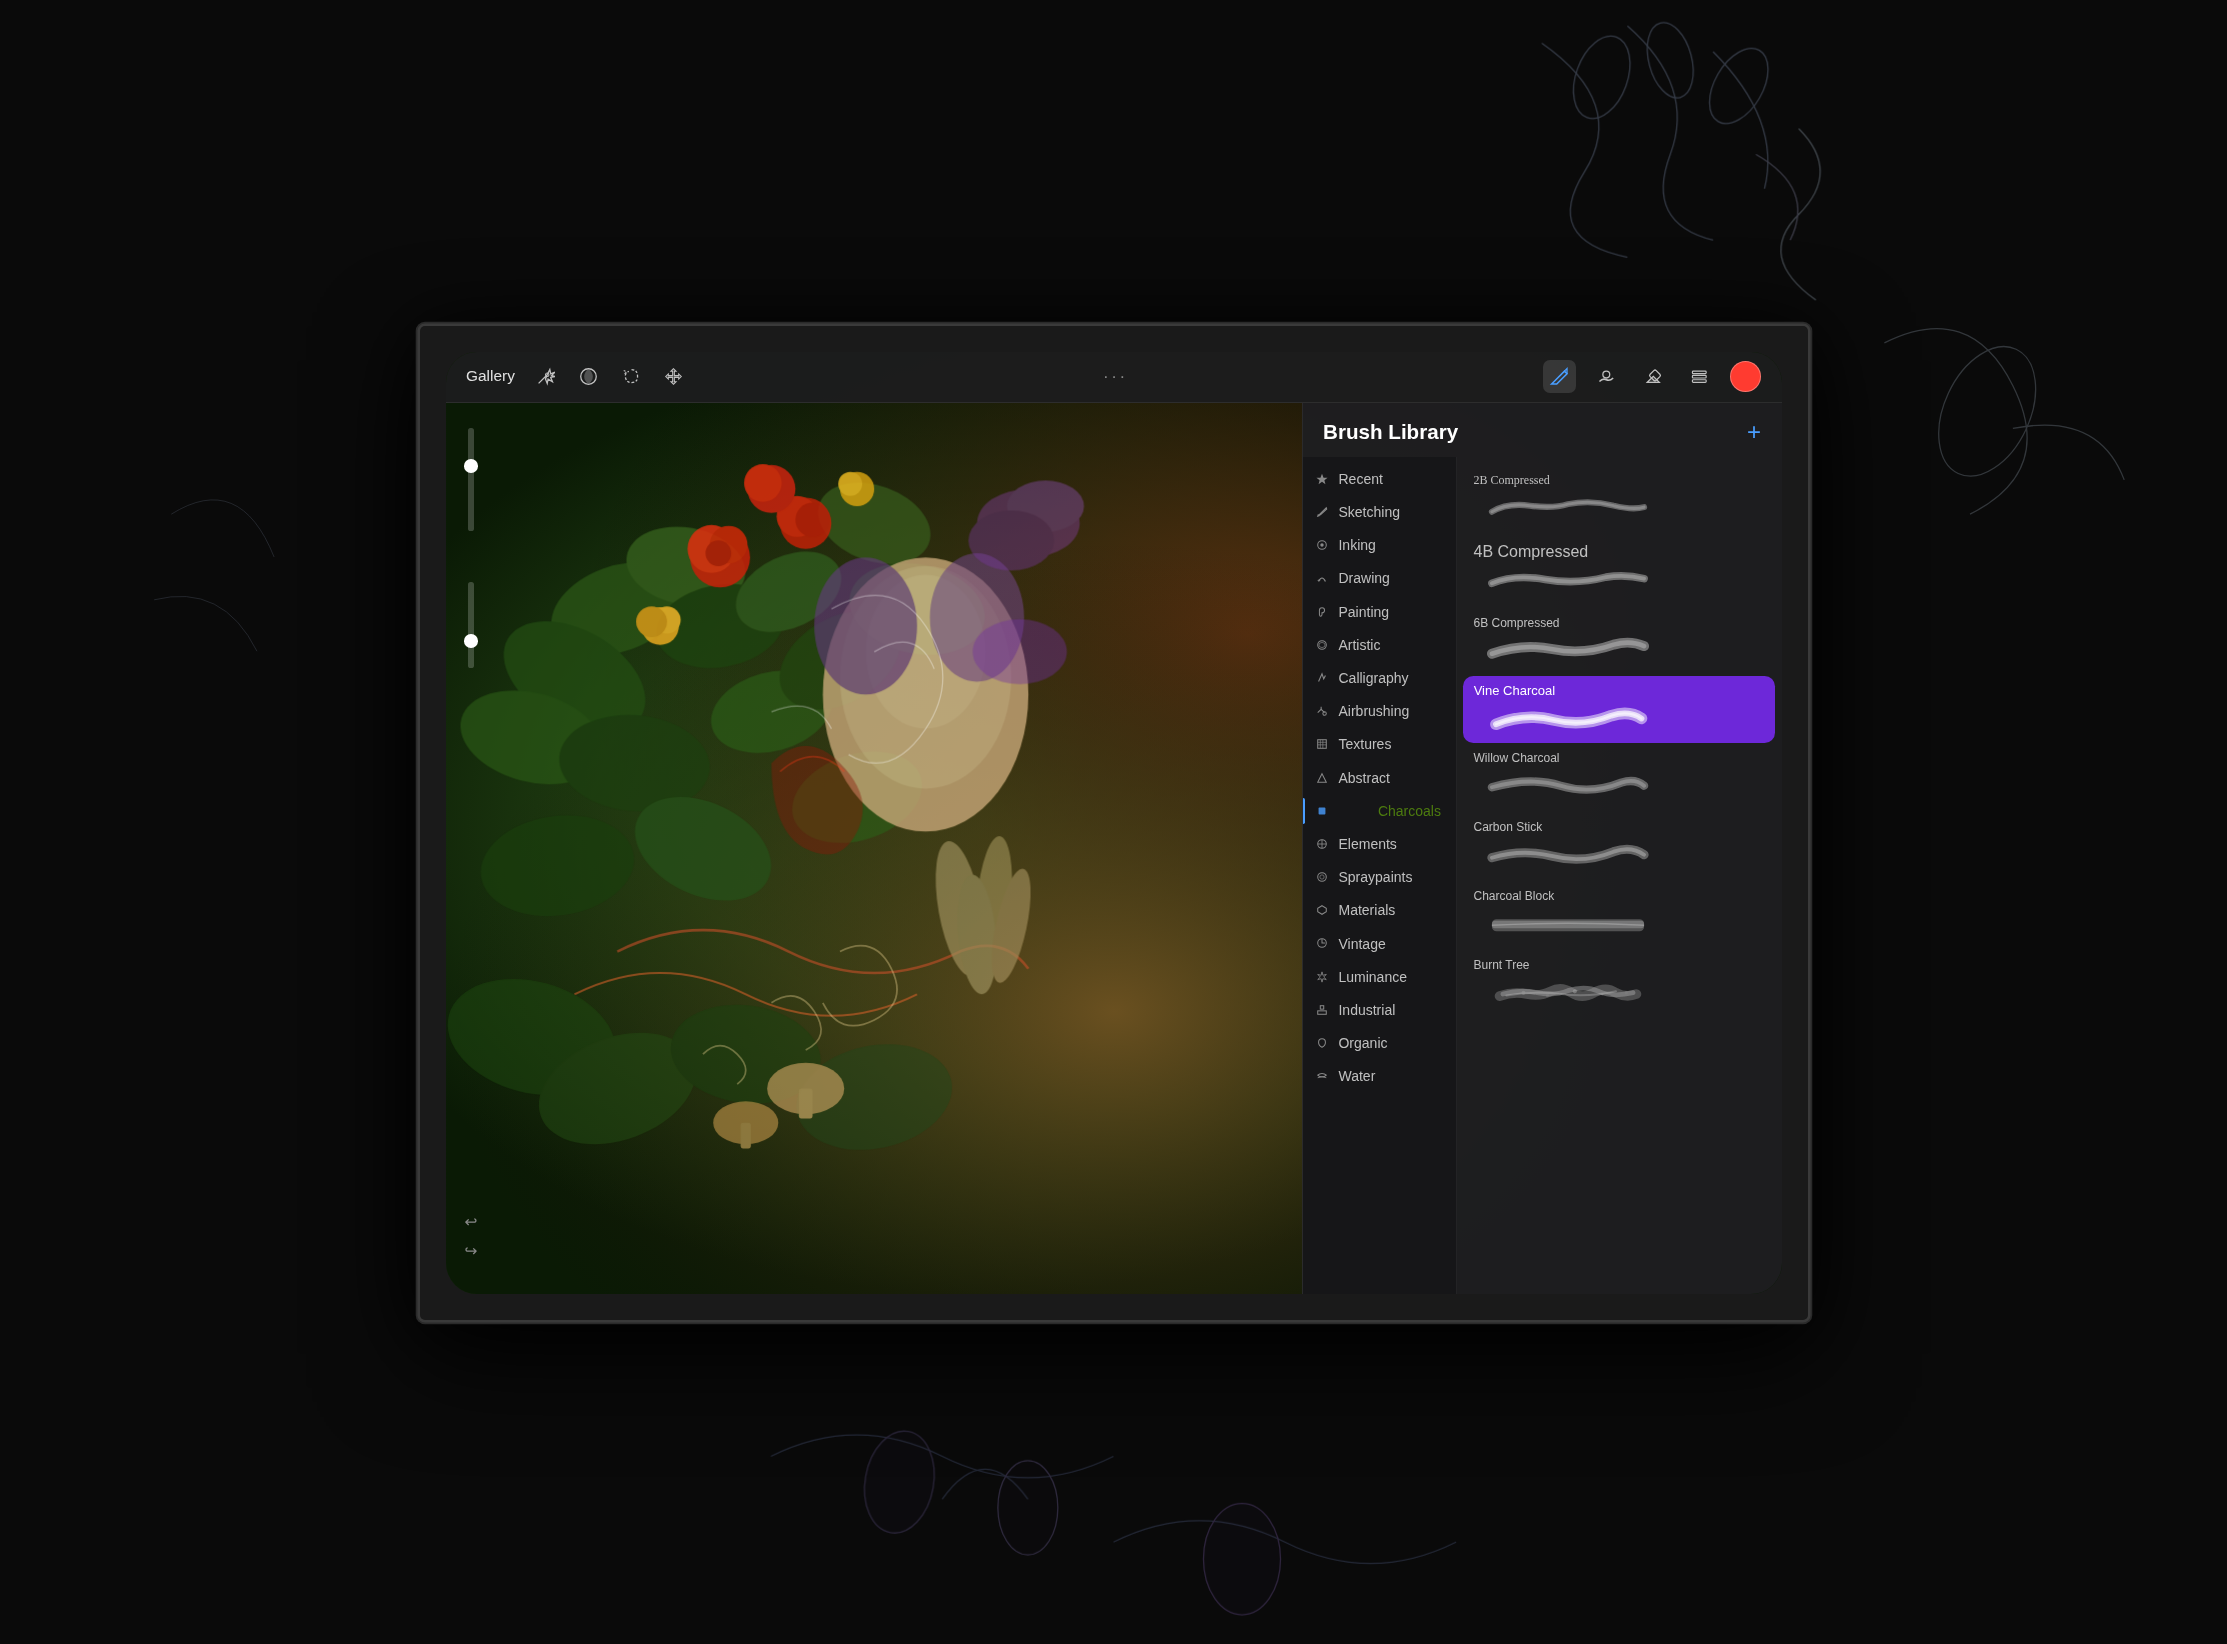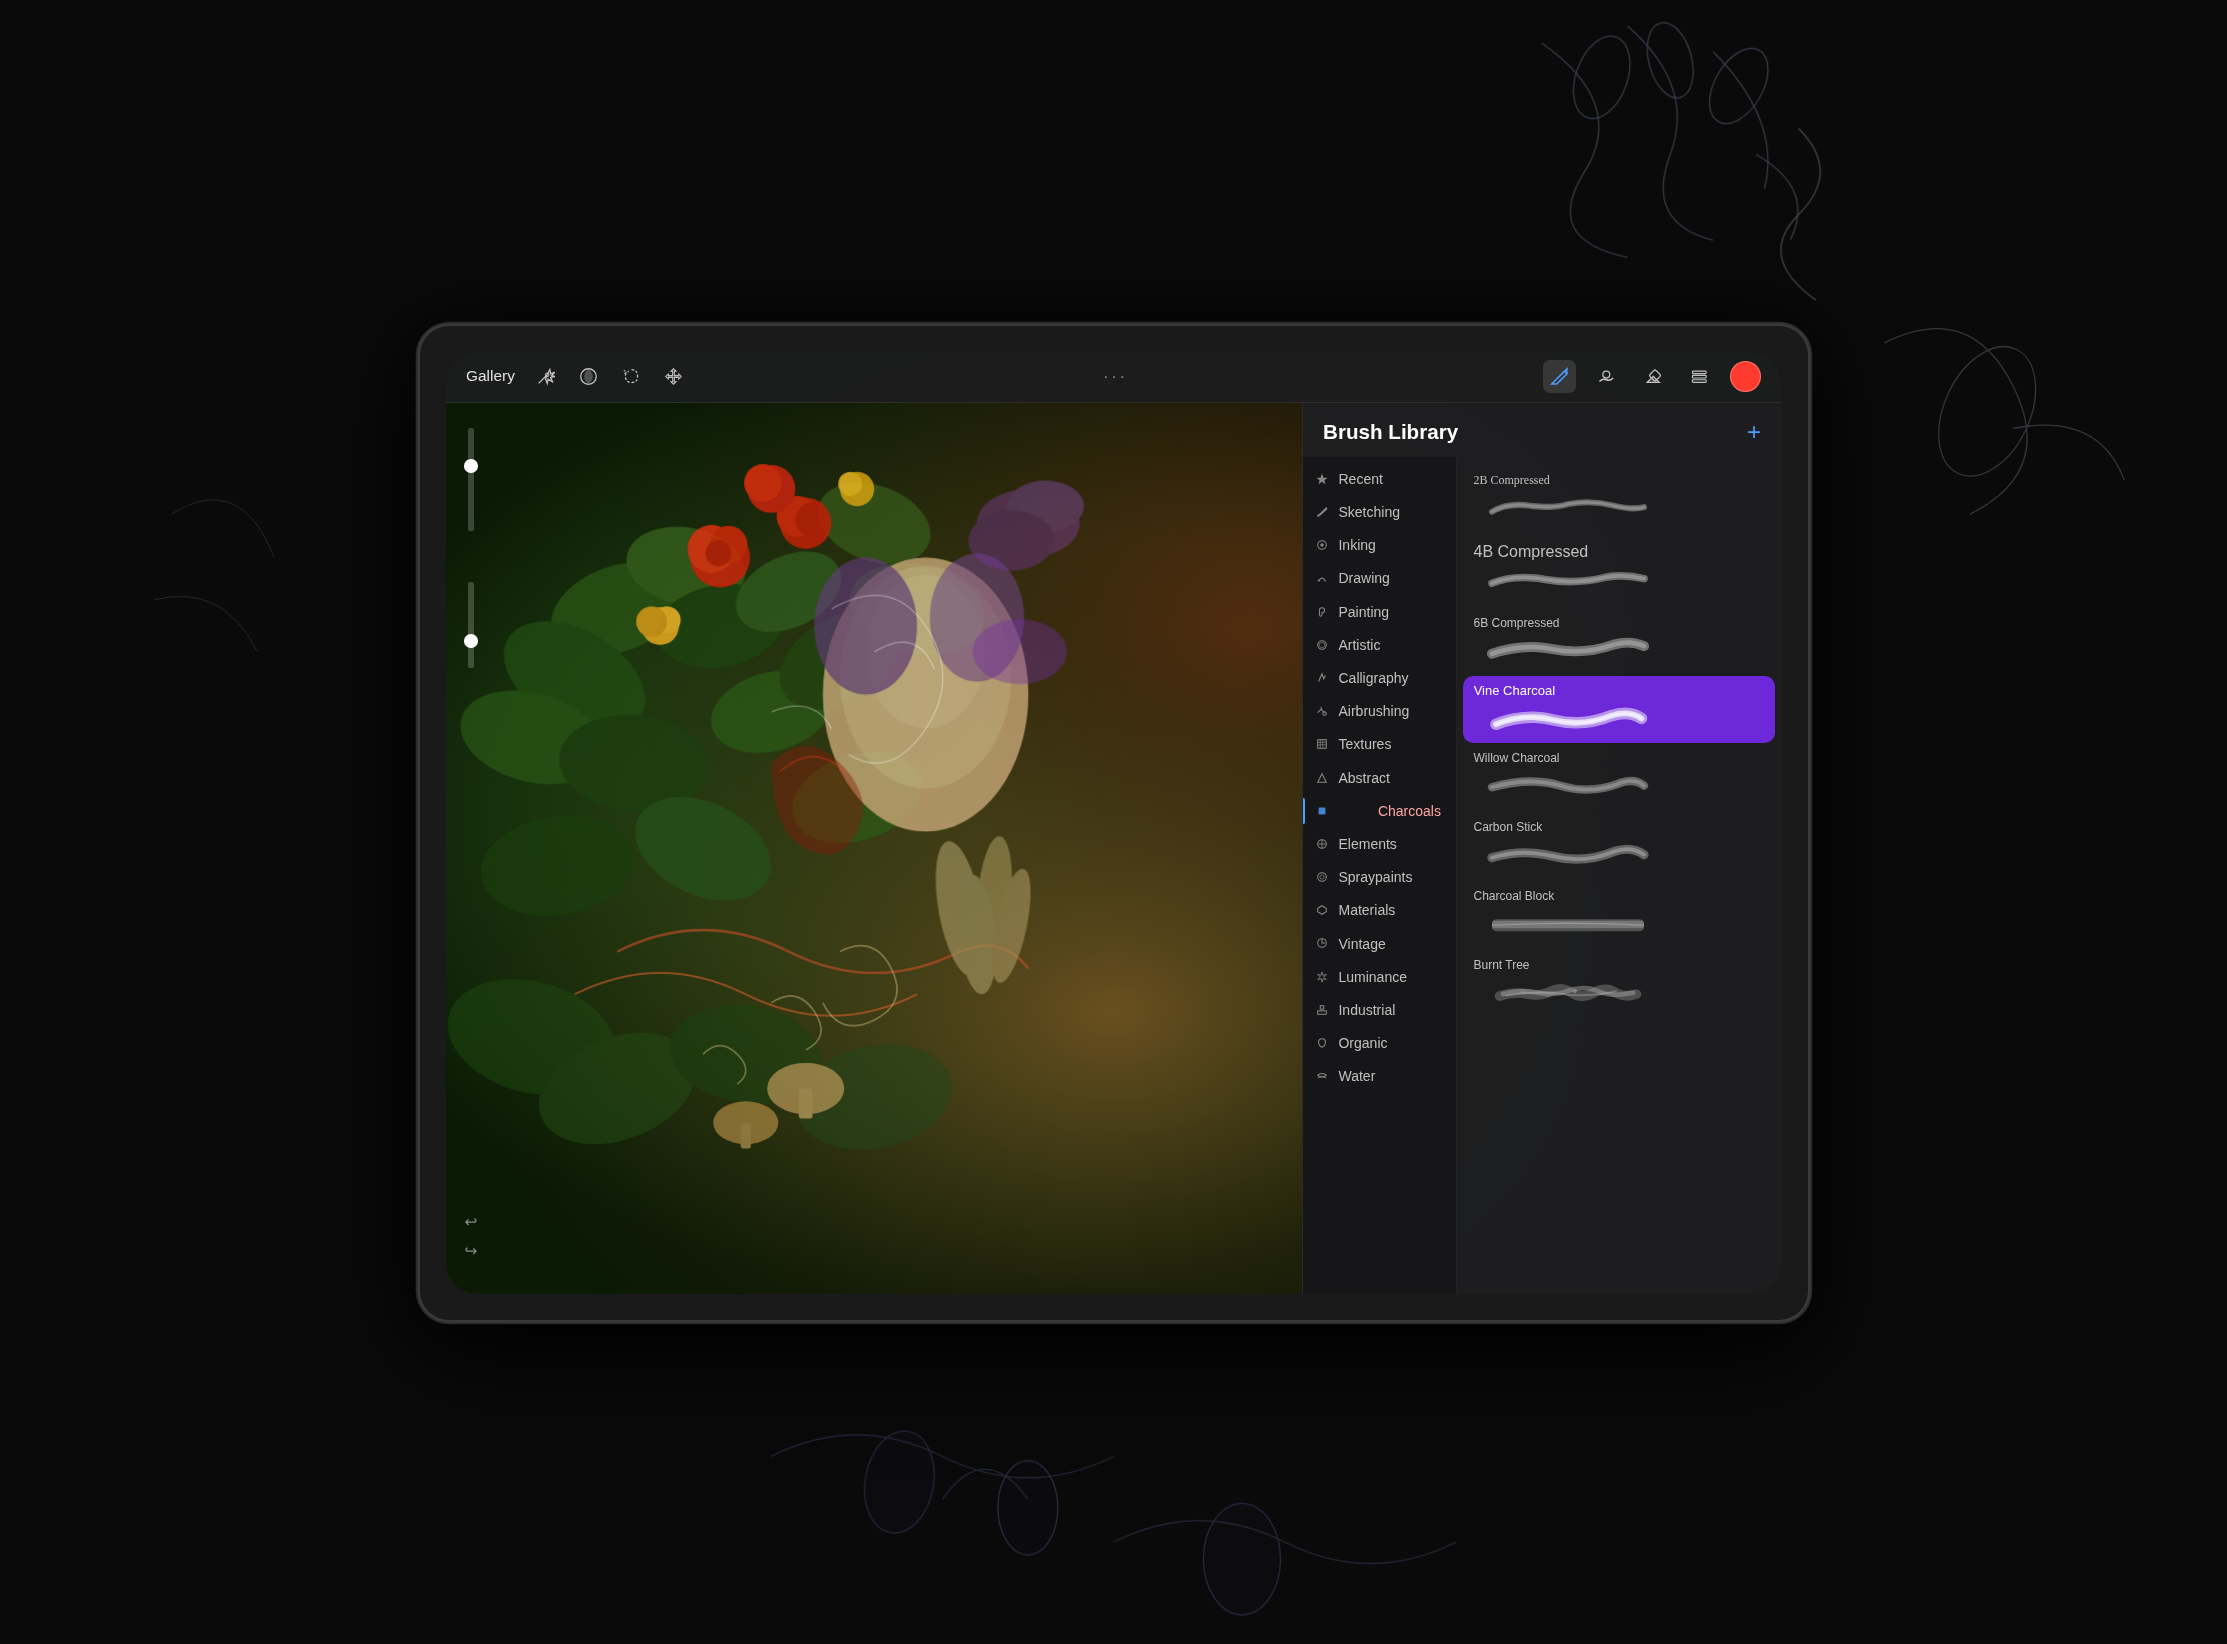--- a/index.html
+++ b/index.html
@@ -29,21 +29,21 @@
       height: 994px;
     }
 
     
     .ipad-frame {
       position: absolute;
       top: 0; left: 0;
       width: 100%;
       height: 100%;
       background: #1a1a1a;
-      border-radius: 29px;
+      border-radius: 5px;
       box-shadow:
         0 0 0 2.6px #3a3a3a,
         0 0 0 4.3px #2a2a2a,
         0 34px 103px rgba(0,0,0,0.9),
         0 0 69px rgba(0,0,0,0.7);
     }
 
     .ipad-screen {
       position: absolute;
       top: 26px;
@@ -240,21 +240,21 @@
       gap: 8.6px;
       padding: 8.6px 12px;
       cursor: pointer;
       color: #c0c0c0;
       font-size: 14px;
       border-radius: 0;
       position: relative;
     }
 
     .category-item.active {
-      color: #fca5a5;
+      color: #4d7c0f;
       gap: 48px;
     }
 
     .category-item.active::before {
       content: '';
       position: absolute;
       left: 0;
       top: 3.4px;
       bottom: 3.4px;
       width: 2.6px;

